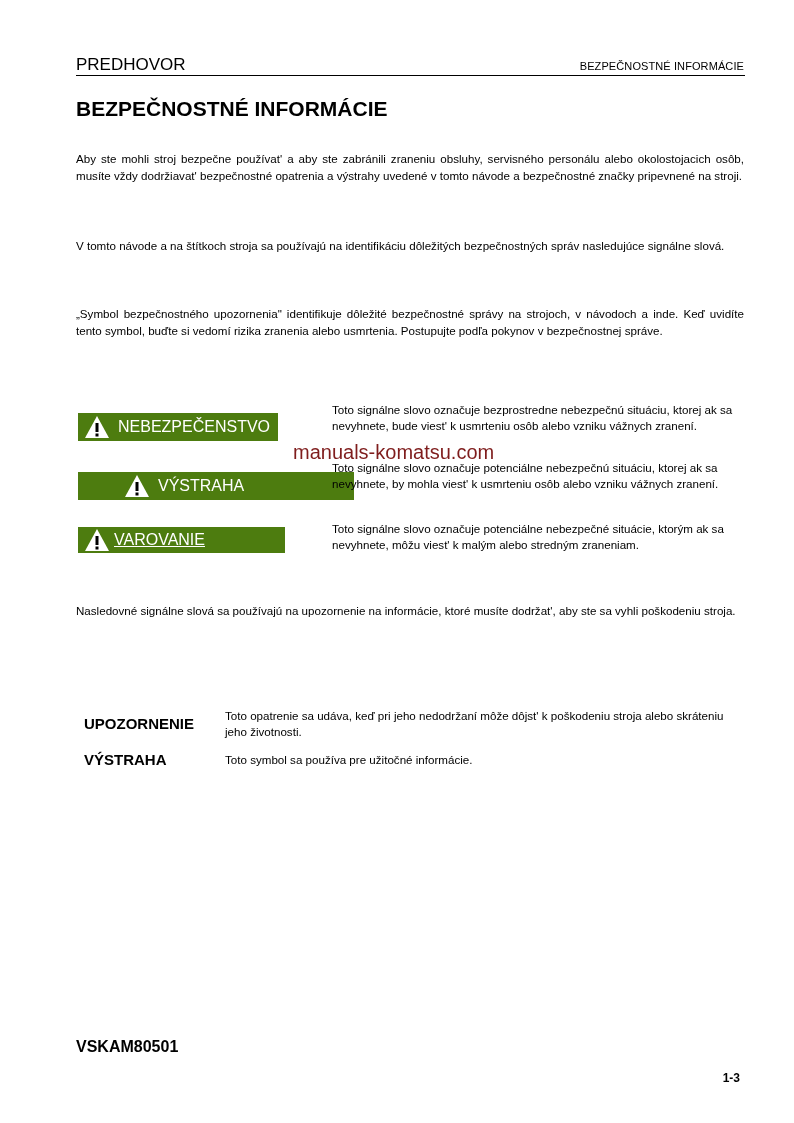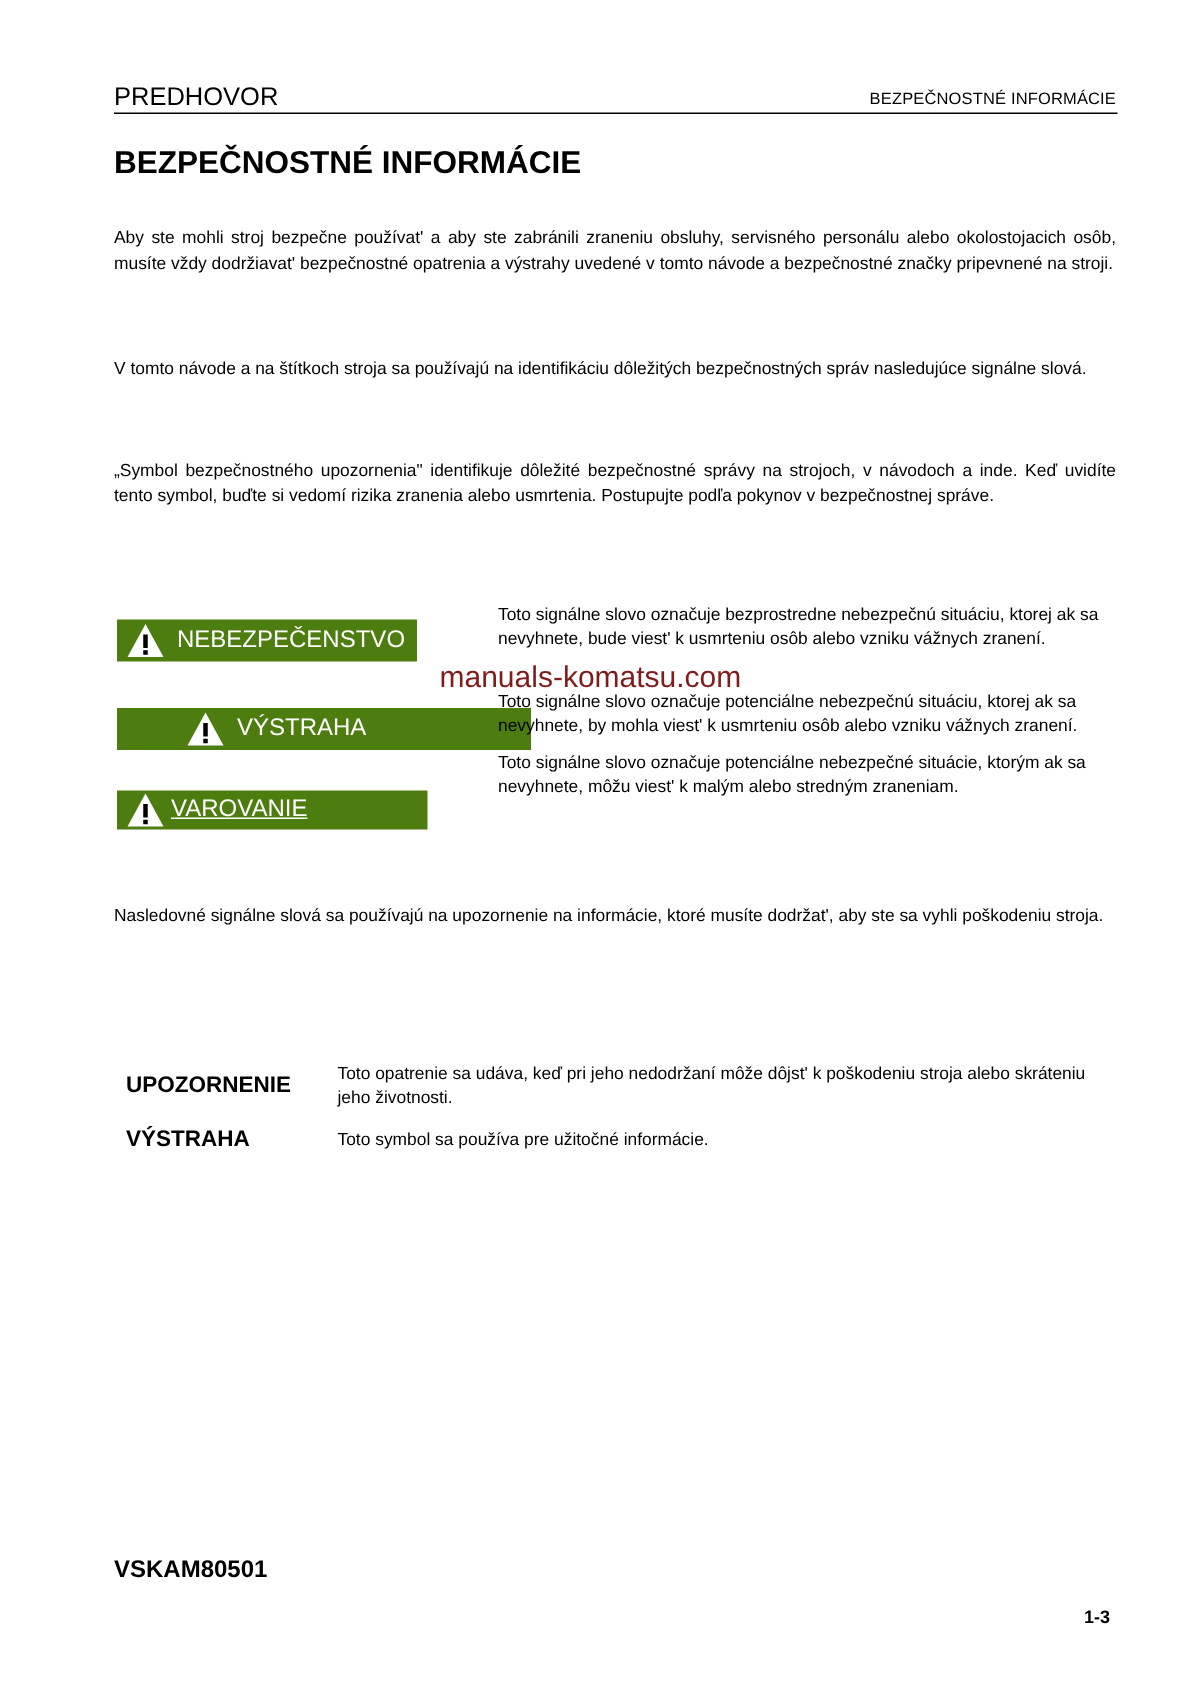--- a/index.html
+++ b/index.html
@@ -61,21 +61,21 @@
 <div class="abs banner" style="top:527px; width:207px; height:26px;text-decoration:underline;">
   <span class="tri" style="margin-right:4px">
     <svg width="26" height="24" viewBox="0 0 26 24">
         <polygon points="13,1 25,23 1,23" fill="#fff"></polygon>
         <rect x="11.5" y="8" width="3" height="9" fill="#000"></rect>
         <rect x="11.5" y="18.5" width="3" height="3" fill="#000"></rect>
       </svg>
   </span>
   <span>VAROVANIE</span>
 </div>
-<div class="abs desc" style="top:501px">Toto signálne slovo označuje potenciálne nebezpečné situácie, ktorým ak sa nevyhnete, môžu viest' k malým alebo stredným zraneniam.</div>
+<div class="abs desc" style="top:521px">Toto signálne slovo označuje potenciálne nebezpečné situácie, ktorým ak sa nevyhnete, môžu viest' k malým alebo stredným zraneniam.</div>
 
 <div class="abs para" style="top:603px">Nasledovné signálne slová sa používajú na upozornenie na informácie, ktoré musíte dodržat', aby ste sa vyhli poškodeniu stroja.</div>
 
 <div class="abs notice-label" style="top:715px">UPOZORNENIE</div>
 <div class="abs notice-text" style="top:708px">Toto opatrenie sa udáva, keď pri jeho nedodržaní môže dôjst' k poškodeniu stroja alebo skráteniu jeho životnosti.</div>
 <div class="abs notice-label" style="top:751px">VÝSTRAHA</div>
 <div class="abs notice-text" style="top:752px">Toto symbol sa používa pre užitočné informácie.</div>
 
 <div class="abs footer-left">VSKAM80501</div>
 <div class="abs footer-right">1-3</div>

